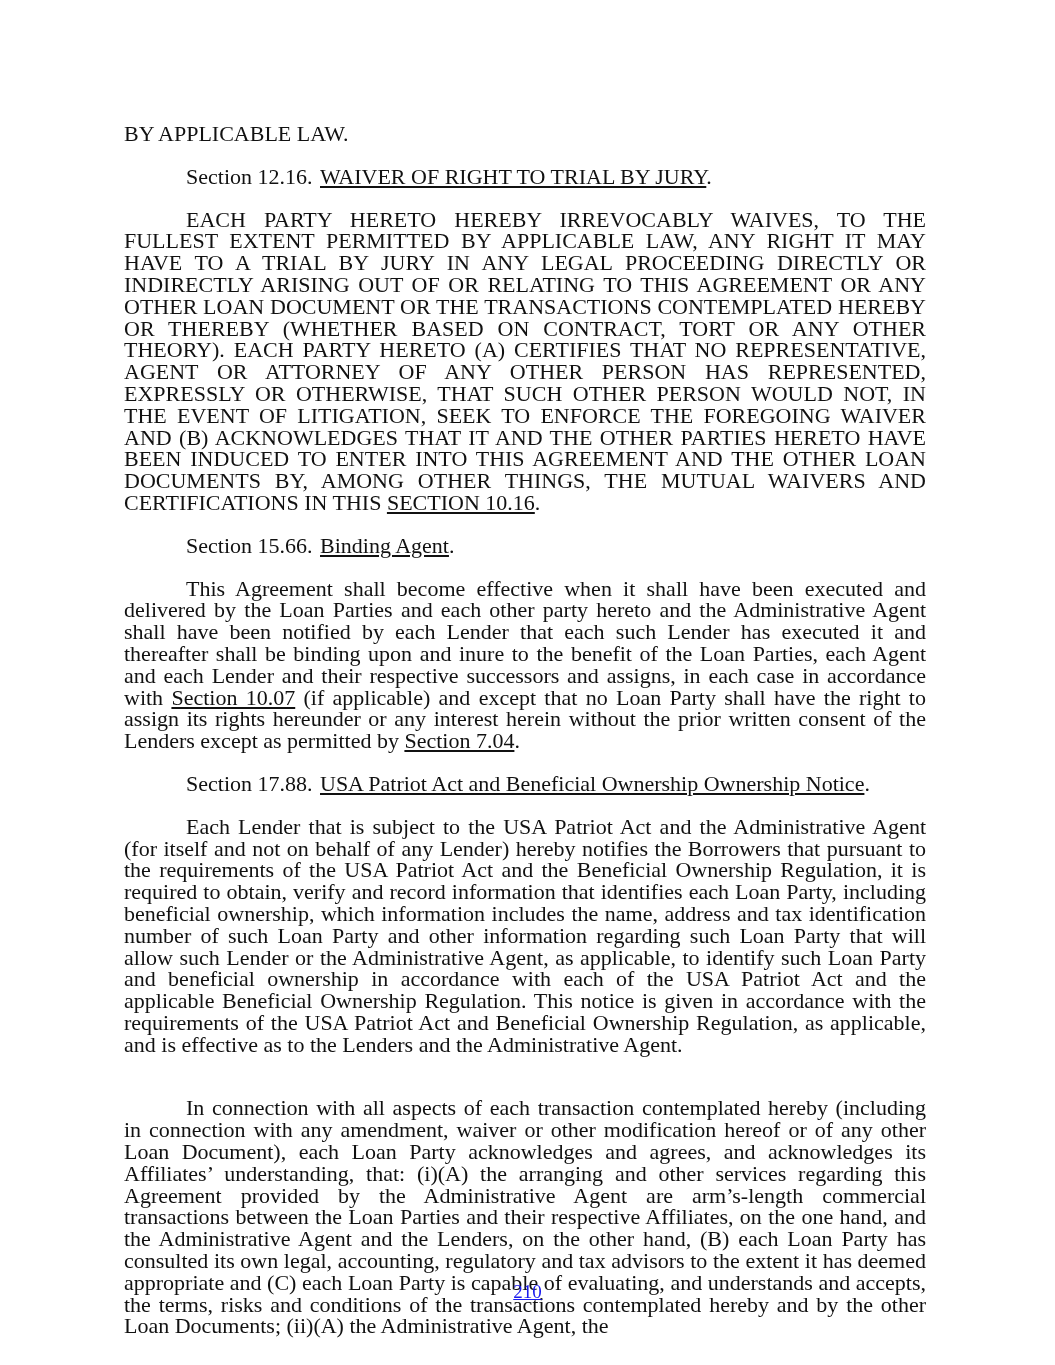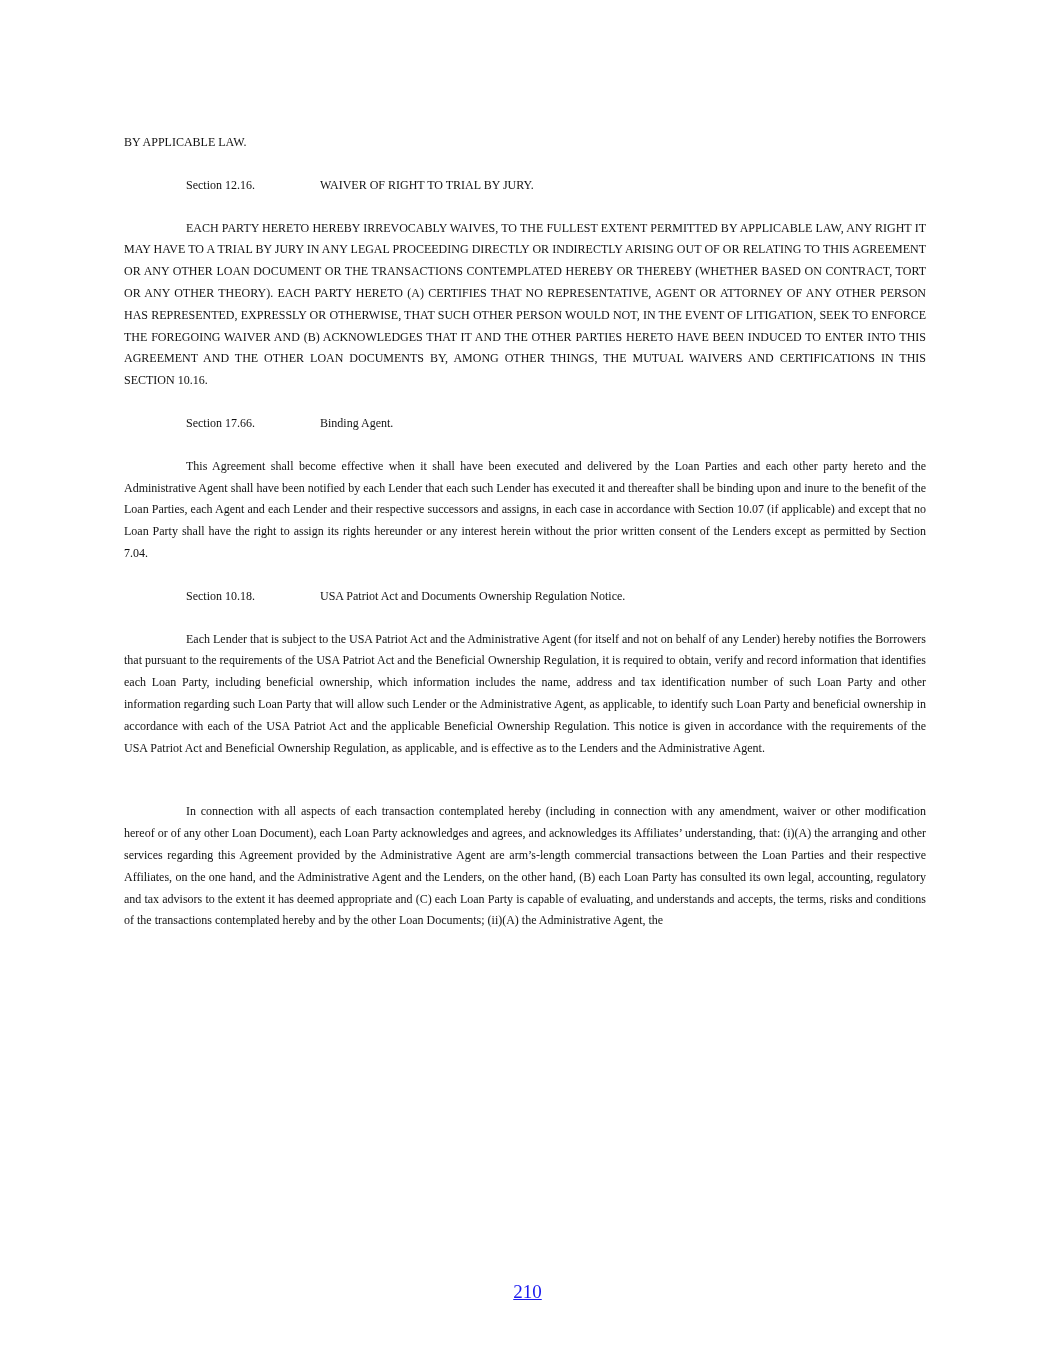--- a/index.html
+++ b/index.html
@@ -1,49 +1,49 @@
 <!DOCTYPE html>
 <html><head>
 <meta charset="utf-8">
 <style>
   html, body { margin: 0; padding: 0; background: #ffffff; }
   body { width: 1055px; height: 1365px; position: relative; overflow: hidden; }
   .page {
     position: absolute; left: 124px; top: 123px; width: 802px;
-    font-family: "Liberation Serif", serif; font-size: 12px; line-height: 21.8px; color: #111; margin-top: 9px;
+    font-family: "Liberation Serif", serif; font-size: 22px; line-height: 21.8px; color: #111;
   }
   .p { margin: 0; text-align: justify; }
   .indent { text-indent: 62px; }
   .gap { height: 21px; }
   .heading { margin: 0; padding-left: 62px; white-space: nowrap; }
   .heading .num { display: inline-block; width: 134px; }
-  .u { text-underline-offset: 2px; }
+  .u { text-decoration: underline; text-underline-offset: 2px; }
   .pagenum {
     position: absolute; left: 0; width: 1055px; top: 1281px; text-align: center;
     font-family: "Liberation Serif", serif; font-size: 19px; color: #1a1aee; text-decoration: underline;
   }
 </style>
 </head>
 <body>
 
 <div class="page">
   <p class="p">BY APPLICABLE LAW.</p>
   <div class="gap"></div>
 
   <p class="heading"><span class="num">Section 12.16.</span><span class="u">WAIVER OF RIGHT TO TRIAL BY JURY</span><span>.</span></p>
   <div class="gap"></div>
   <p class="p indent"><span>EACH PARTY HERETO HEREBY IRREVOCABLY WAIVES, TO THE FULLEST EXTENT PERMITTED BY APPLICABLE LAW, ANY RIGHT IT MAY HAVE TO A TRIAL BY JURY IN ANY LEGAL PROCEEDING DIRECTLY OR INDIRECTLY ARISING OUT OF OR RELATING TO THIS AGREEMENT OR ANY OTHER LOAN DOCUMENT OR THE TRANSACTIONS CONTEMPLATED HEREBY OR THEREBY (WHETHER BASED ON CONTRACT, TORT OR ANY OTHER THEORY).  EACH PARTY HERETO (A) CERTIFIES THAT NO REPRESENTATIVE, AGENT OR ATTORNEY OF ANY OTHER PERSON HAS REPRESENTED, EXPRESSLY OR OTHERWISE, THAT SUCH OTHER PERSON WOULD NOT, IN THE EVENT OF LITIGATION, SEEK TO ENFORCE THE FOREGOING WAIVER AND (B) ACKNOWLEDGES THAT IT AND THE OTHER PARTIES HERETO HAVE BEEN INDUCED TO ENTER INTO THIS AGREEMENT AND THE OTHER LOAN DOCUMENTS BY, AMONG OTHER THINGS, THE MUTUAL WAIVERS AND CERTIFICATIONS IN THIS </span><span class="u">SECTION 10.16</span><span>.</span></p>
   <div class="gap"></div>
 
-  <p class="heading"><span class="num">Section 17.66.</span><span class="u">Binding Agent</span><span>.</span></p>
+  <p class="heading"><span class="num">Section 15.66.</span><span class="u">Binding Agent</span><span>.</span></p>
   <div class="gap"></div>
   <p class="p indent"><span>This Agreement shall become effective when it shall have been executed and delivered by the Loan Parties and each other party hereto and the Administrative Agent shall have been notified by each Lender that each such Lender has executed it and thereafter shall be binding upon and inure to the benefit of the Loan Parties, each Agent and each Lender and their respective successors and assigns, in each case in accordance with </span><span class="u">Section 10.07</span><span> (if applicable) and except that no Loan Party shall have the right to assign its rights hereunder or any interest herein without the prior written consent of the Lenders except as permitted by </span><span class="u">Section 7.04</span><span>.</span></p>
   <div class="gap"></div>
 
-  <p class="heading"><span class="num">Section 10.18.</span><span class="u">USA Patriot Act and Documents Ownership Regulation Notice</span><span>.</span></p>
+  <p class="heading"><span class="num">Section 17.88.</span><span class="u">USA Patriot Act and Beneficial Ownership Ownership Notice</span><span>.</span></p>
   <div class="gap"></div>
   <p class="p indent">Each Lender that is subject to the USA Patriot Act and the Administrative Agent (for itself and not on behalf of any Lender) hereby notifies the Borrowers that pursuant to the requirements of the USA Patriot Act and the Beneficial Ownership Regulation, it is required to obtain, verify and record information that identifies each Loan Party, including beneficial ownership, which information includes the name, address and tax identification number of such Loan Party and other information regarding such Loan Party that will allow such Lender or the Administrative Agent, as applicable, to identify such Loan Party and beneficial ownership in accordance with each of the USA Patriot Act and the applicable Beneficial Ownership Regulation.  This notice is given in accordance with the requirements of the USA Patriot Act and Beneficial Ownership Regulation, as applicable, and is effective as to the Lenders and the Administrative Agent.</p>
   <div class="gap"></div>
 
   <div class="gap"></div>
   <p class="p indent">In connection with all aspects of each transaction contemplated hereby (including in connection with any amendment, waiver or other modification hereof or of any other Loan Document), each Loan Party acknowledges and agrees, and acknowledges its Affiliates’ understanding, that: (i)(A) the arranging and other services regarding this Agreement provided by the Administrative Agent are arm’s-length commercial transactions between the Loan Parties and their respective Affiliates, on the one hand, and the Administrative Agent and the Lenders, on the other hand, (B) each Loan Party has consulted its own legal, accounting, regulatory and tax advisors to the extent it has deemed appropriate and (C) each Loan Party is capable of evaluating, and understands and accepts, the terms, risks and conditions of the transactions contemplated hereby and by the other Loan Documents; (ii)(A) the Administrative Agent, the</p>
 </div>
 
 <div class="pagenum">210</div>
 

